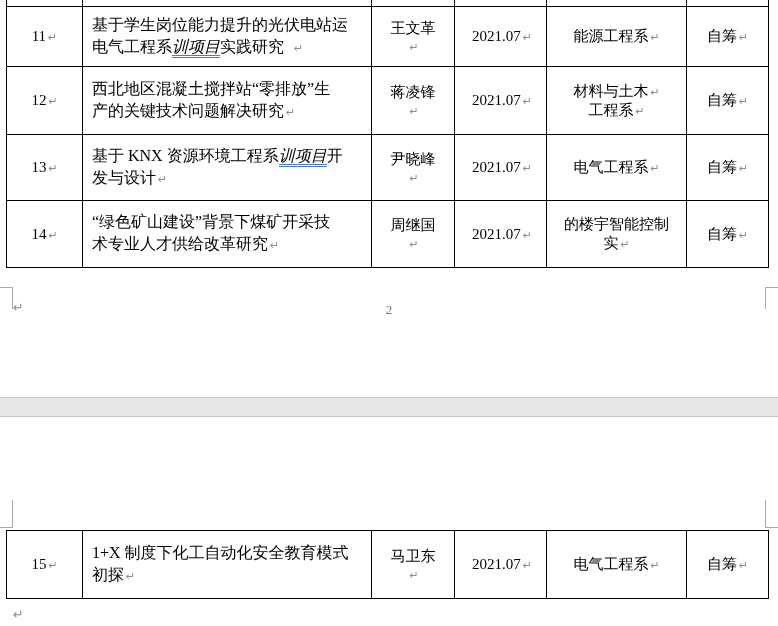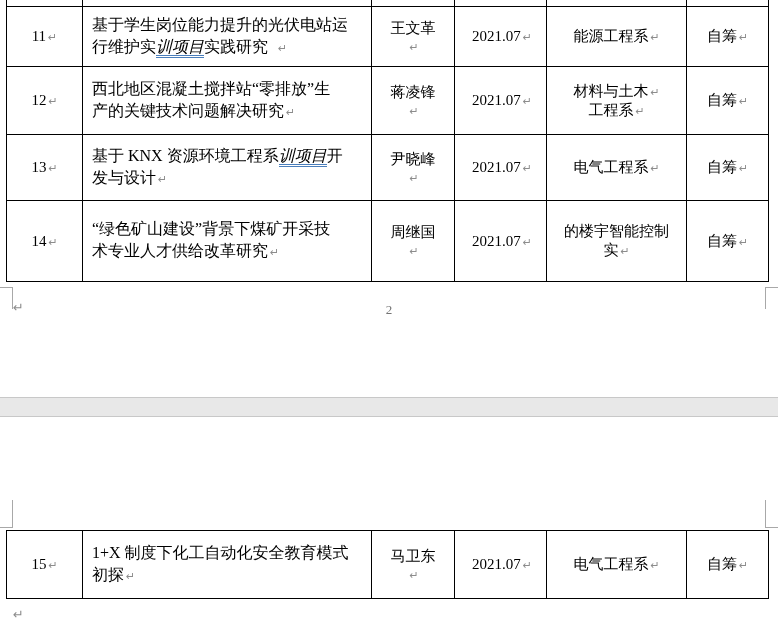--- a/index.html
+++ b/index.html
@@ -93,21 +93,21 @@
     <td></td>
     <td></td>
   </tr>
 
   <tr style="height:60px">
     <td>
       <span>11</span><span class="mark">↵</span>
     </td>
     <td class="title-cell">
       <span class="seg">基于学生岗位能力提升的光伏电站运
-行维护实</span><span class="u-seg">训项目</span><span class="seg">实践研究  </span><span class="mark">↵</span>
+电气工程系</span><span class="u-seg">训项目</span><span class="seg">实践研究  </span><span class="mark">↵</span>
     </td>
     <td>
       <span>王文革</span><span class="mark">↵</span>
     </td>
     <td>
       <span>2021.07</span><span class="mark">↵</span>
     </td>
     <td>
       <span>能源工程系</span><span class="mark">↵</span>
     </td>
@@ -154,21 +154,21 @@
       <span>2021.07</span><span class="mark">↵</span>
     </td>
     <td>
       <span>电气工程系</span><span class="mark">↵</span>
     </td>
     <td>
       <span>自筹</span><span class="mark">↵</span>
     </td>
   </tr>
 
-  <tr style="height:81px">
+  <tr style="height:67px">
     <td>
       <span>14</span><span class="mark">↵</span>
     </td>
     <td class="title-cell">
       <span class="seg">“绿色矿山建设”背景下煤矿开采技
 术专业人才供给改革研究</span><span class="u-seg"></span><span class="seg"></span><span class="mark">↵</span>
     </td>
     <td>
       <span>周继国</span><span class="mark">↵</span>
     </td>

